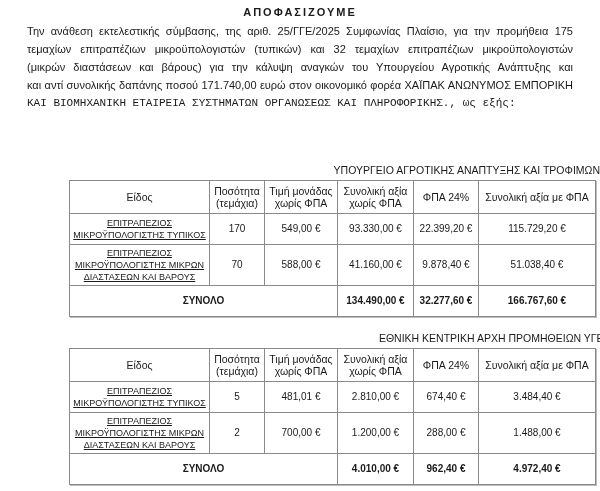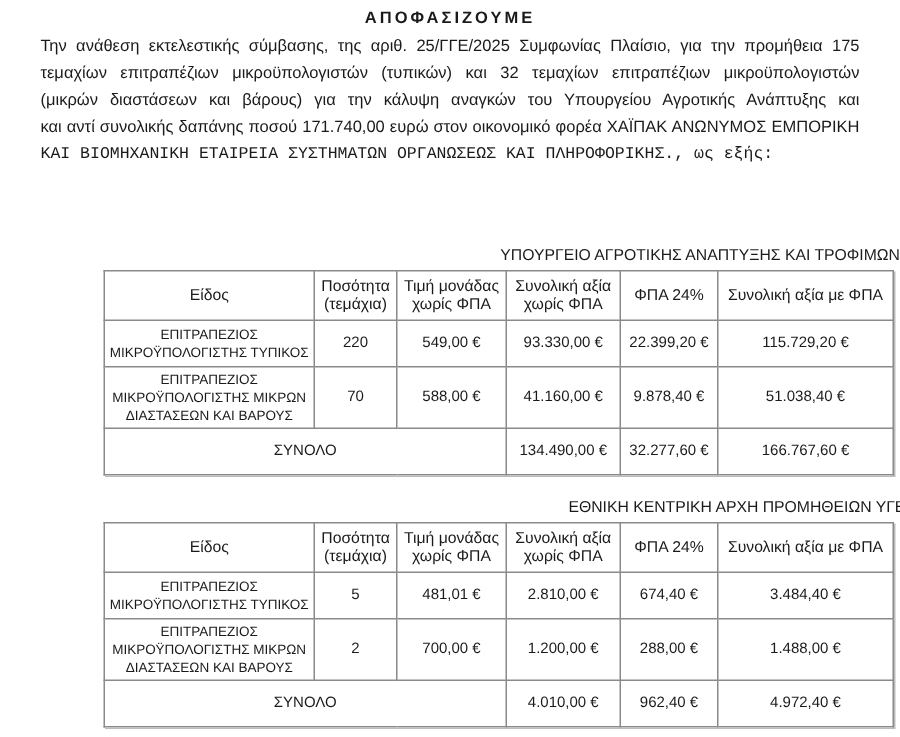--- a/index.html
+++ b/index.html
@@ -24,24 +24,24 @@
   }
   table.t {
     position: absolute; left: 37px; width: 526px;
     border-collapse: collapse; font-size: 10px; table-layout: fixed; margin-left: 32px;
   }
   table.t td, table.t th {
     border: 1px solid #8a8a8a; text-align: center; vertical-align: middle;
     padding: 0 2px; font-weight: normal; line-height: 12.5px;
   }
   table.t th { height: 32px; font-size: 10.5px; }
-  table.t td.item { font-size: 9px; line-height: 12px; }
+  table.t td.item { font-size: 9px; line-height: 12px; text-decoration: underline; }
   table.t tr.r1 td { height: 30px; }
   table.t tr.r2 td { height: 40px; }
-  table.t tr.tot td { height: 30px; font-weight: normal; }
+  table.t tr.tot td { height: 30px; font-weight: bold; }
   table.t { box-shadow: 1px 1px 0 #bcbcbc; }
 </style>
 </head>
 <body>
 
 <div class="heading">ΑΠΟΦΑΣΙΖΟΥΜΕ</div>
 
 <div class="para">
   <span class="line">Την ανάθεση εκτελεστικής σύμβασης, της αριθ. 25/ΓΓΕ/2025 Συμφωνίας Πλαίσιο, για την προμήθεια 175</span>
   <span class="line">τεμαχίων επιτραπέζιων μικροϋπολογιστών (τυπικών) και 32 τεμαχίων επιτραπέζιων μικροϋπολογιστών</span>
@@ -64,21 +64,21 @@
       <tr>
     <th>Είδος</th>
     <th>Ποσότητα (τεμάχια)</th>
     <th>Τιμή μονάδας χωρίς ΦΠΑ</th>
     <th>Συνολική αξία χωρίς ΦΠΑ</th>
     <th>ΦΠΑ 24%</th>
     <th>Συνολική αξία με ΦΠΑ</th>
   </tr>
   <tr class="r1">
     <td class="item">ΕΠΙΤΡΑΠΕΖΙΟΣ ΜΙΚΡΟΫΠΟΛΟΓΙΣΤΗΣ  ΤΥΠΙΚΟΣ</td>
-    <td>220</td>
+    <td>170</td>
     <td>549,00 €</td>
     <td>93.330,00 €</td>
     <td>22.399,20 €</td>
     <td>115.729,20 €</td>
   </tr>
   <tr class="r2">
     <td class="item">ΕΠΙΤΡΑΠΕΖΙΟΣ ΜΙΚΡΟΫΠΟΛΟΓΙΣΤΗΣ ΜΙΚΡΩΝ ΔΙΑΣΤΑΣΕΩΝ ΚΑΙ ΒΑΡΟΥΣ</td>
     <td>70</td>
     <td>588,00 €</td>
     <td>41.160,00 €</td>

